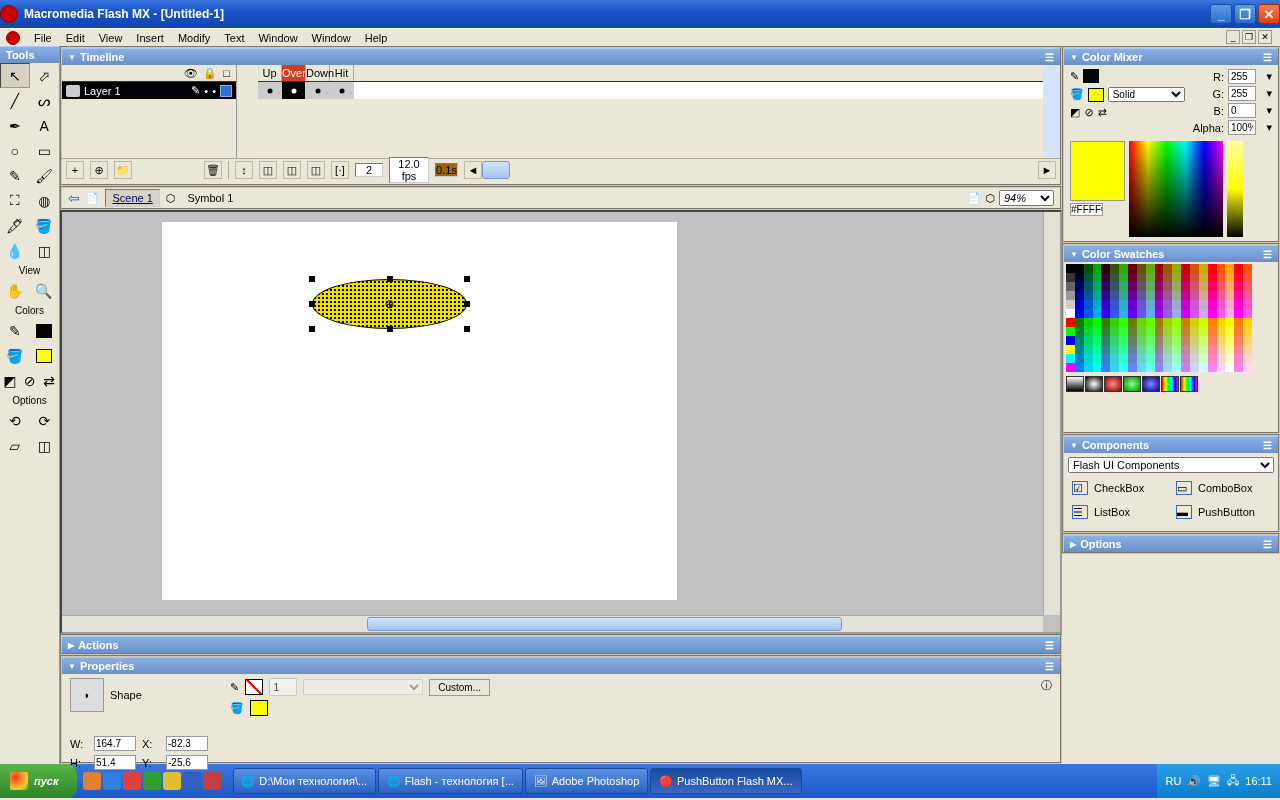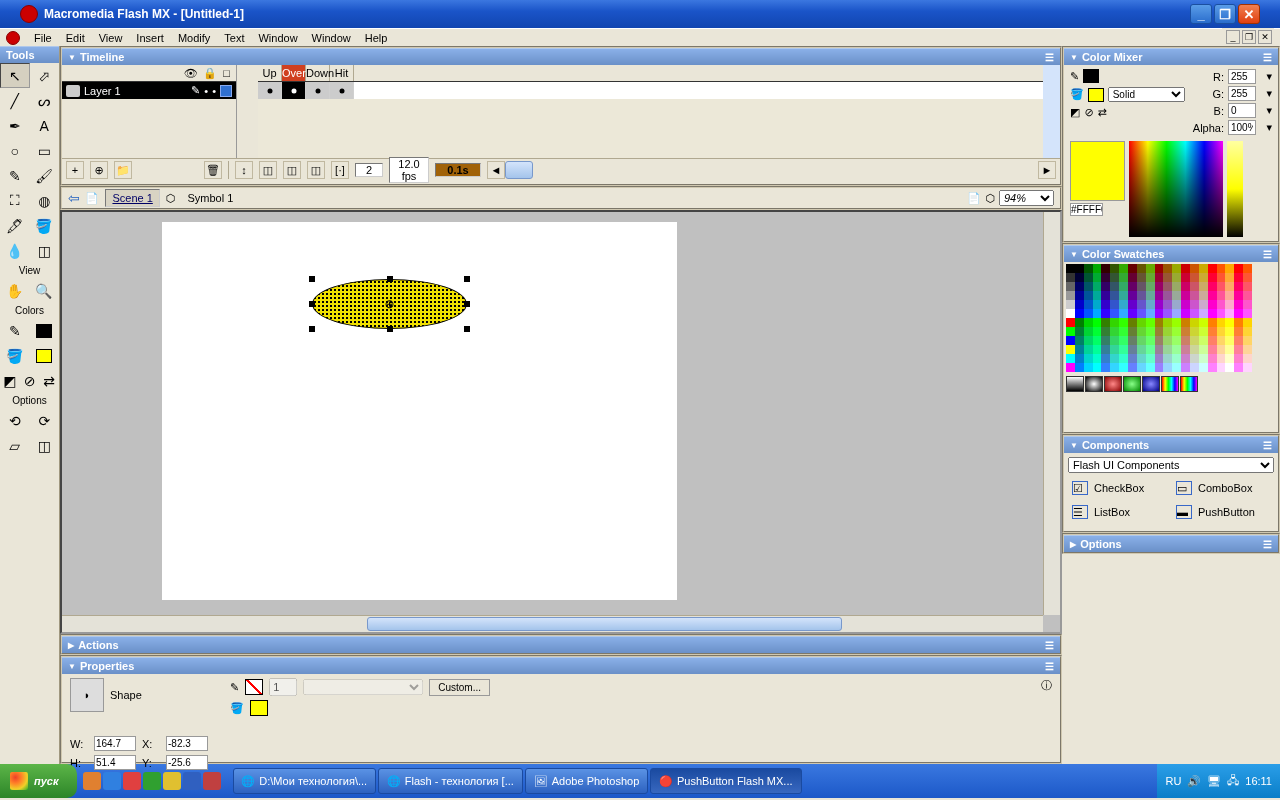--- a/index.html
+++ b/index.html
@@ -1,17 +1,17 @@
 <!DOCTYPE html>
 <html><head>
 <meta charset="utf-8">
 <style>
 *{box-sizing:border-box;font-family:Tahoma,Arial,sans-serif;font-size:11px;}
 body{margin:0;padding:0;width:1280px;height:800px;overflow:hidden;background:#eae6d8;}
-.titlebar{height:28px;background:linear-gradient(#3b77e0,#1a54c8 40%,#1145b0);display:flex;align-items:center;padding:0 20px;color:#fff;font-weight:bold;}
+.titlebar{height:28px;background:linear-gradient(#3b77e0,#1a54c8 40%,#1145b0);display:flex;align-items:center;padding:0 0;color:#fff;font-weight:bold;}
 .titlebar .app-icon{width:18px;height:18px;background:#c00;border-radius:50%;border:1px solid #800;margin-right:6px;}
 .titlebar .title{flex:1;font-size:12px;}
 .titlebar .winbtns{display:flex;gap:2px;}
 .winbtn{width:22px;height:20px;background:linear-gradient(#5a9de8,#2a6dcc);border:1px solid #1a4fa0;border-radius:3px;display:flex;align-items:center;justify-content:center;color:#fff;font-size:13px;font-weight:bold;}
 .winbtn.close{background:linear-gradient(#f08050,#e04010);border-color:#a03000;}
 .mdidup{display:flex;justify-content:flex-end;padding:2px;background:#eae6d8;border-bottom:1px solid #c0b8a0;}
 .mdidup .mb{width:14px;height:14px;border:1px solid #999;margin-left:2px;font-size:9px;display:flex;align-items:center;justify-content:center;}
 .menubar{height:18px;background:#eae6d8;display:flex;align-items:center;padding:0 6px;gap:14px;border-top:1px solid #fff;}
 .menubar .app-icon{width:14px;height:14px;background:#c00;border-radius:50%;border:1px solid #800;}
 .menubar span{cursor:default;}
@@ -246,21 +246,21 @@
         <span style="flex:0 0 60px"></span>
         <div class="icbtn">🗑</div>
         <div class="divider"></div>
         <div class="icbtn">↕</div>
         <div class="icbtn">◫</div>
         <div class="icbtn">◫</div>
         <div class="icbtn">◫</div>
         <div class="icbtn">[·]</div>
         <span style="width:28px;border:1px inset #ccc;background:#fff;text-align:center;">2</span>
         <span style="width:40px;border:1px inset #ccc;background:#fff;text-align:center;">12.0 fps</span>
-        <span style="width:46px;border:1px inset #ccc;background:#a16207;text-align:center;font-weight:bold;">0.1s</span>
+        <span style="width:23px;border:1px inset #ccc;background:#a16207;text-align:center;">0.1s</span>
         <div style="flex:1;display:flex;">
             <div class="icbtn">◄</div>
             <div style="width:28px;background:linear-gradient(#d4e4fb,#a4c4eb);border:1px solid #7898cb;border-radius:3px;"></div>
             <div style="flex:1"></div>
             <div class="icbtn">►</div>
           </div>
       </div>
     </div>
 
     <div class="editbar">

